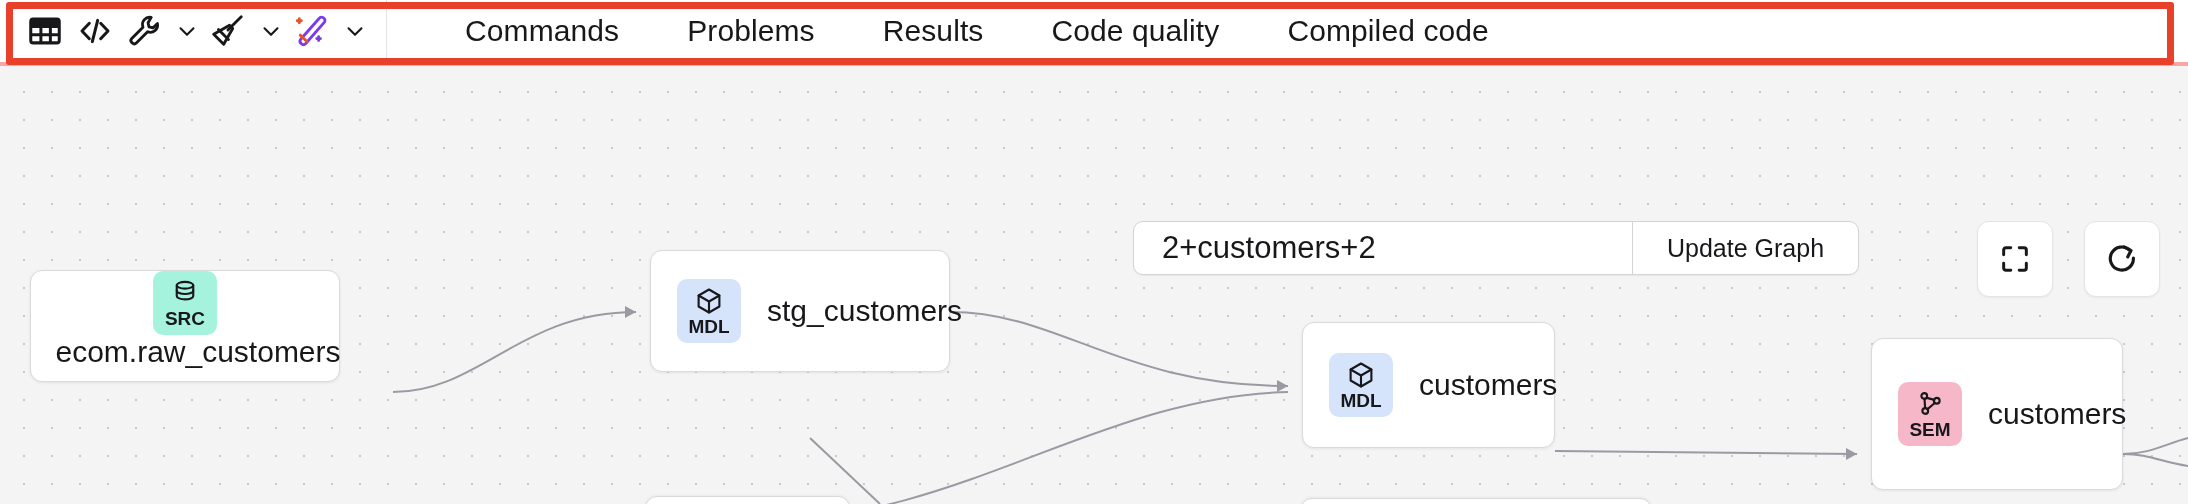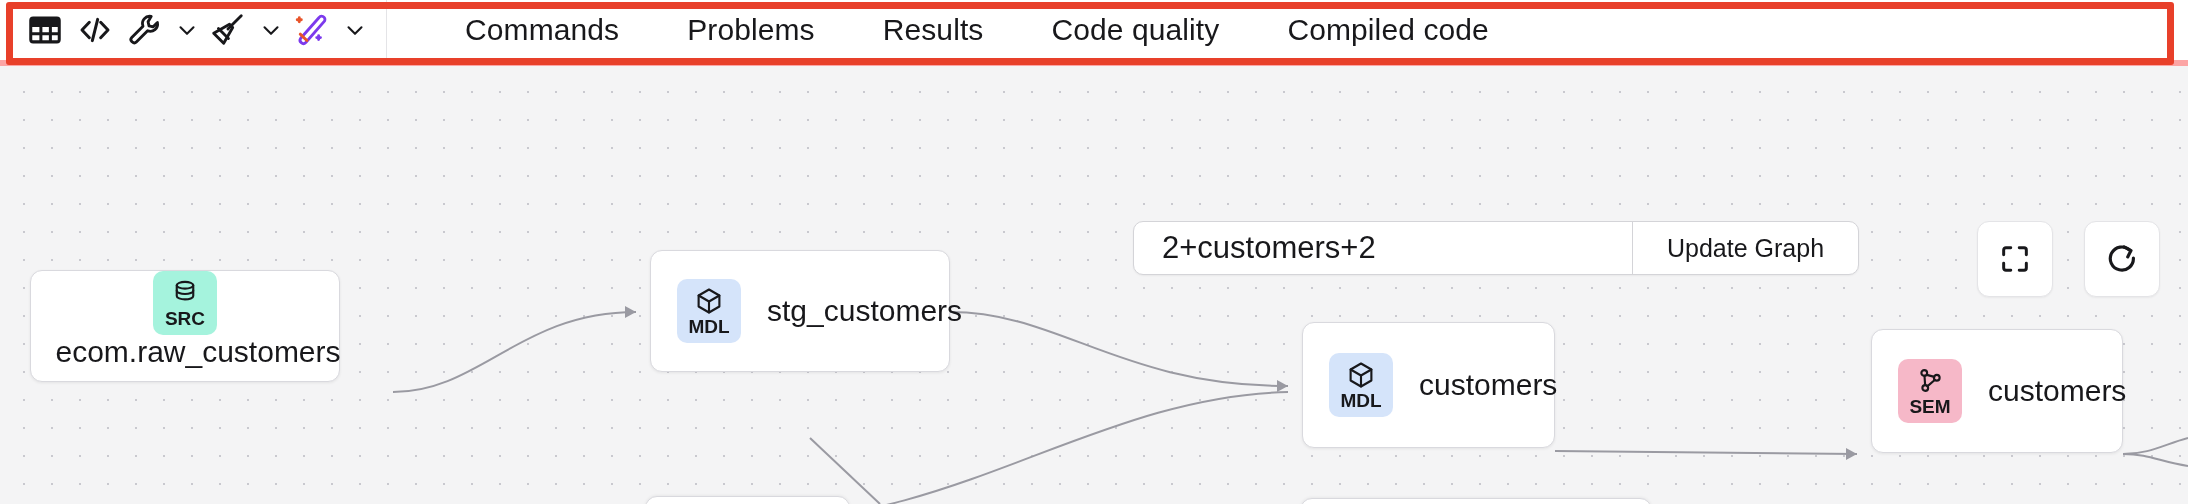--- a/index.html
+++ b/index.html
@@ -8,21 +8,21 @@
     font-family: "Liberation Sans", sans-serif;
     background: #ffffff;
     overflow: hidden;
   }
   #root { position: relative; width: 2188px; height: 504px; }
 
   
   .toolbar-wrap {
     position: absolute; left: 0; top: 0; width: 2188px; height: 66px;
     background: #ffffff;
-    border-bottom: 6px solid #fca5a5;
+    border-bottom: 4px solid #fca5a5;
     display: flex; align-items: flex-start;
   }
   .toolbar-highlight {
     position: absolute; left: 6px; top: 2px; width: 2168px; height: 63px;
     border: 7px solid #e8402a; border-radius: 3px;
     pointer-events: none;
   }
   .icon-group {
     display: flex; align-items: center; height: 100%;
     padding-left: 22px; padding-right: 16px;
@@ -284,21 +284,21 @@
       <div class="badge mdl">
         <svg width="30" height="30" viewBox="0 0 24 24" fill="none" stroke="#18181b" stroke-width="1.7" stroke-linecap="round" stroke-linejoin="round">
           <path d="M12 2.8 20.3 7.6v8.8L12 21.2 3.7 16.4V7.6z"></path>
           <path d="M3.7 7.6 12 12.4l8.3-4.8M12 12.4v8.8"></path>
         </svg>
         <span class="badge-text">MDL</span>
       </div>
       <span class="node-label">customers</span>
     </div>
 
-    <div class="node" style="left:1871px; top:263px; width:252px; height:124px;">
+    <div class="node" style="left:1871px; top:272px; width:252px; height:152px;">
       <div class="badge sem">
         <svg width="30" height="30" viewBox="0 0 24 24" fill="none" stroke="#18181b" stroke-width="1.7" stroke-linecap="round" stroke-linejoin="round">
           <circle cx="7.4" cy="5.6" r="2.3"></circle>
           <circle cx="17.4" cy="9.4" r="2.3"></circle>
           <circle cx="8.2" cy="17.6" r="2.3"></circle>
           <path d="M9.5 7.1l6 1.6M7.6 7.9l.5 7.4M15.8 11.2l-6 5.1"></path>
         </svg>
         <span class="badge-text">SEM</span>
       </div>
       <span class="node-label">customers</span>

